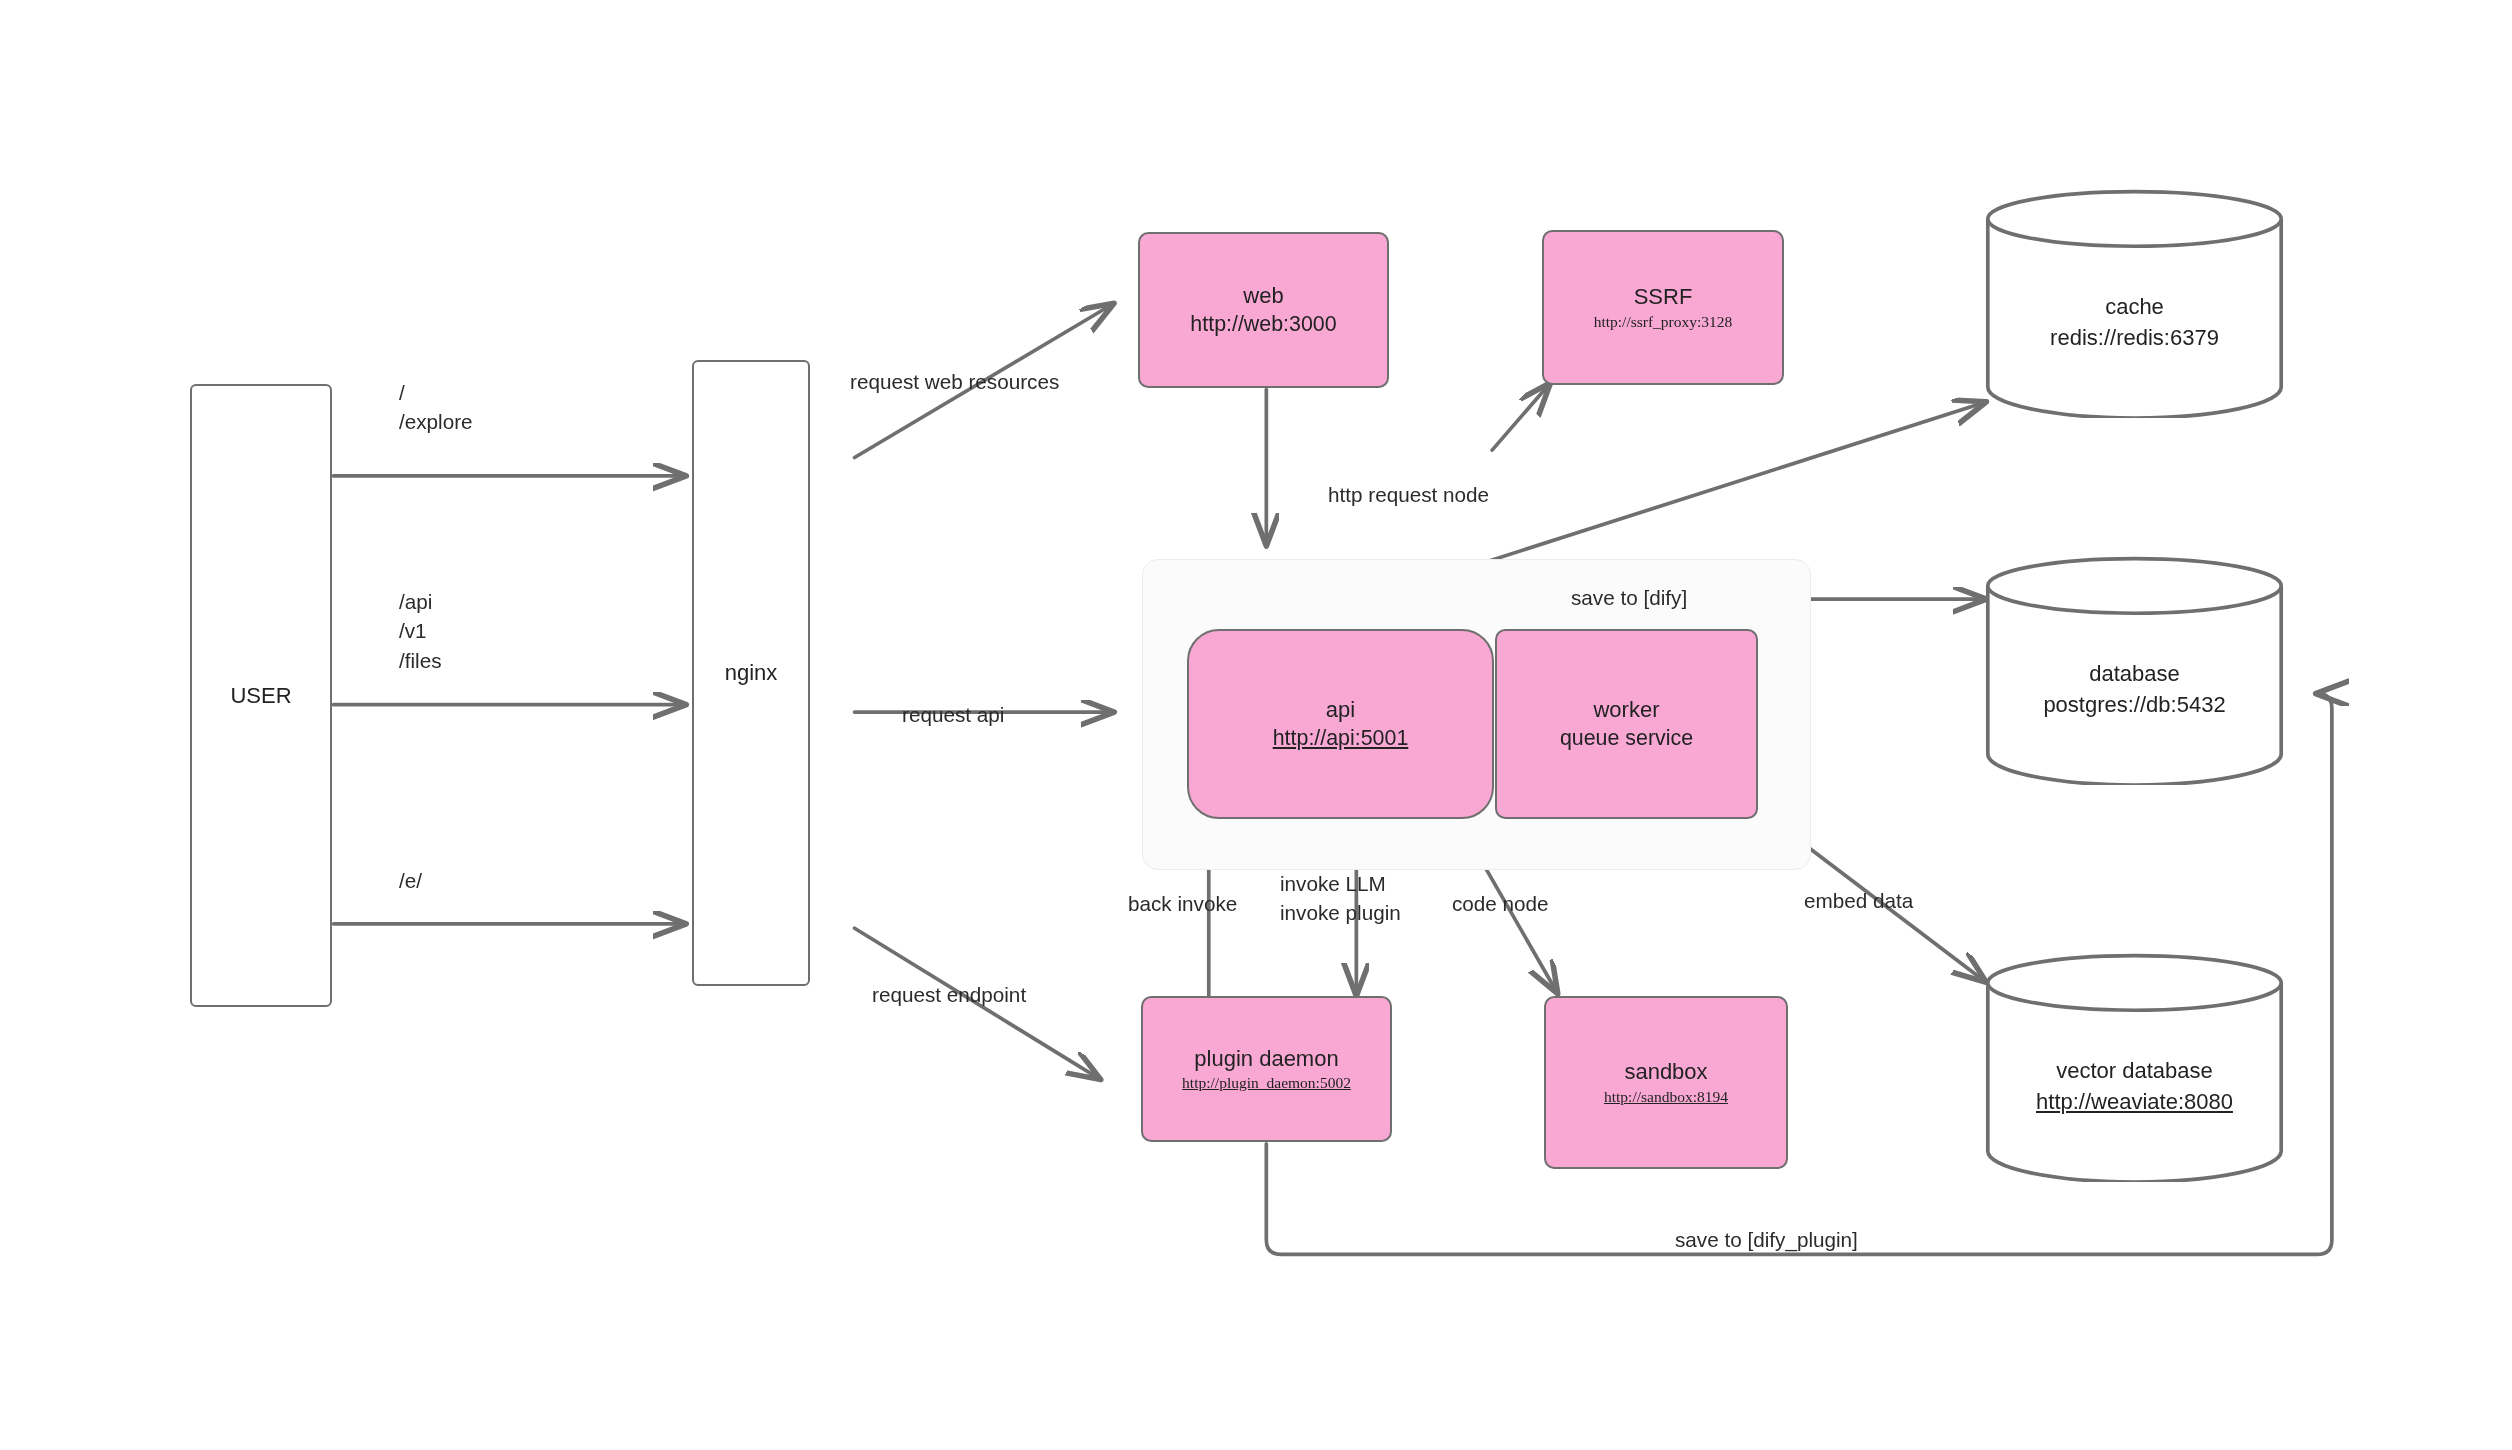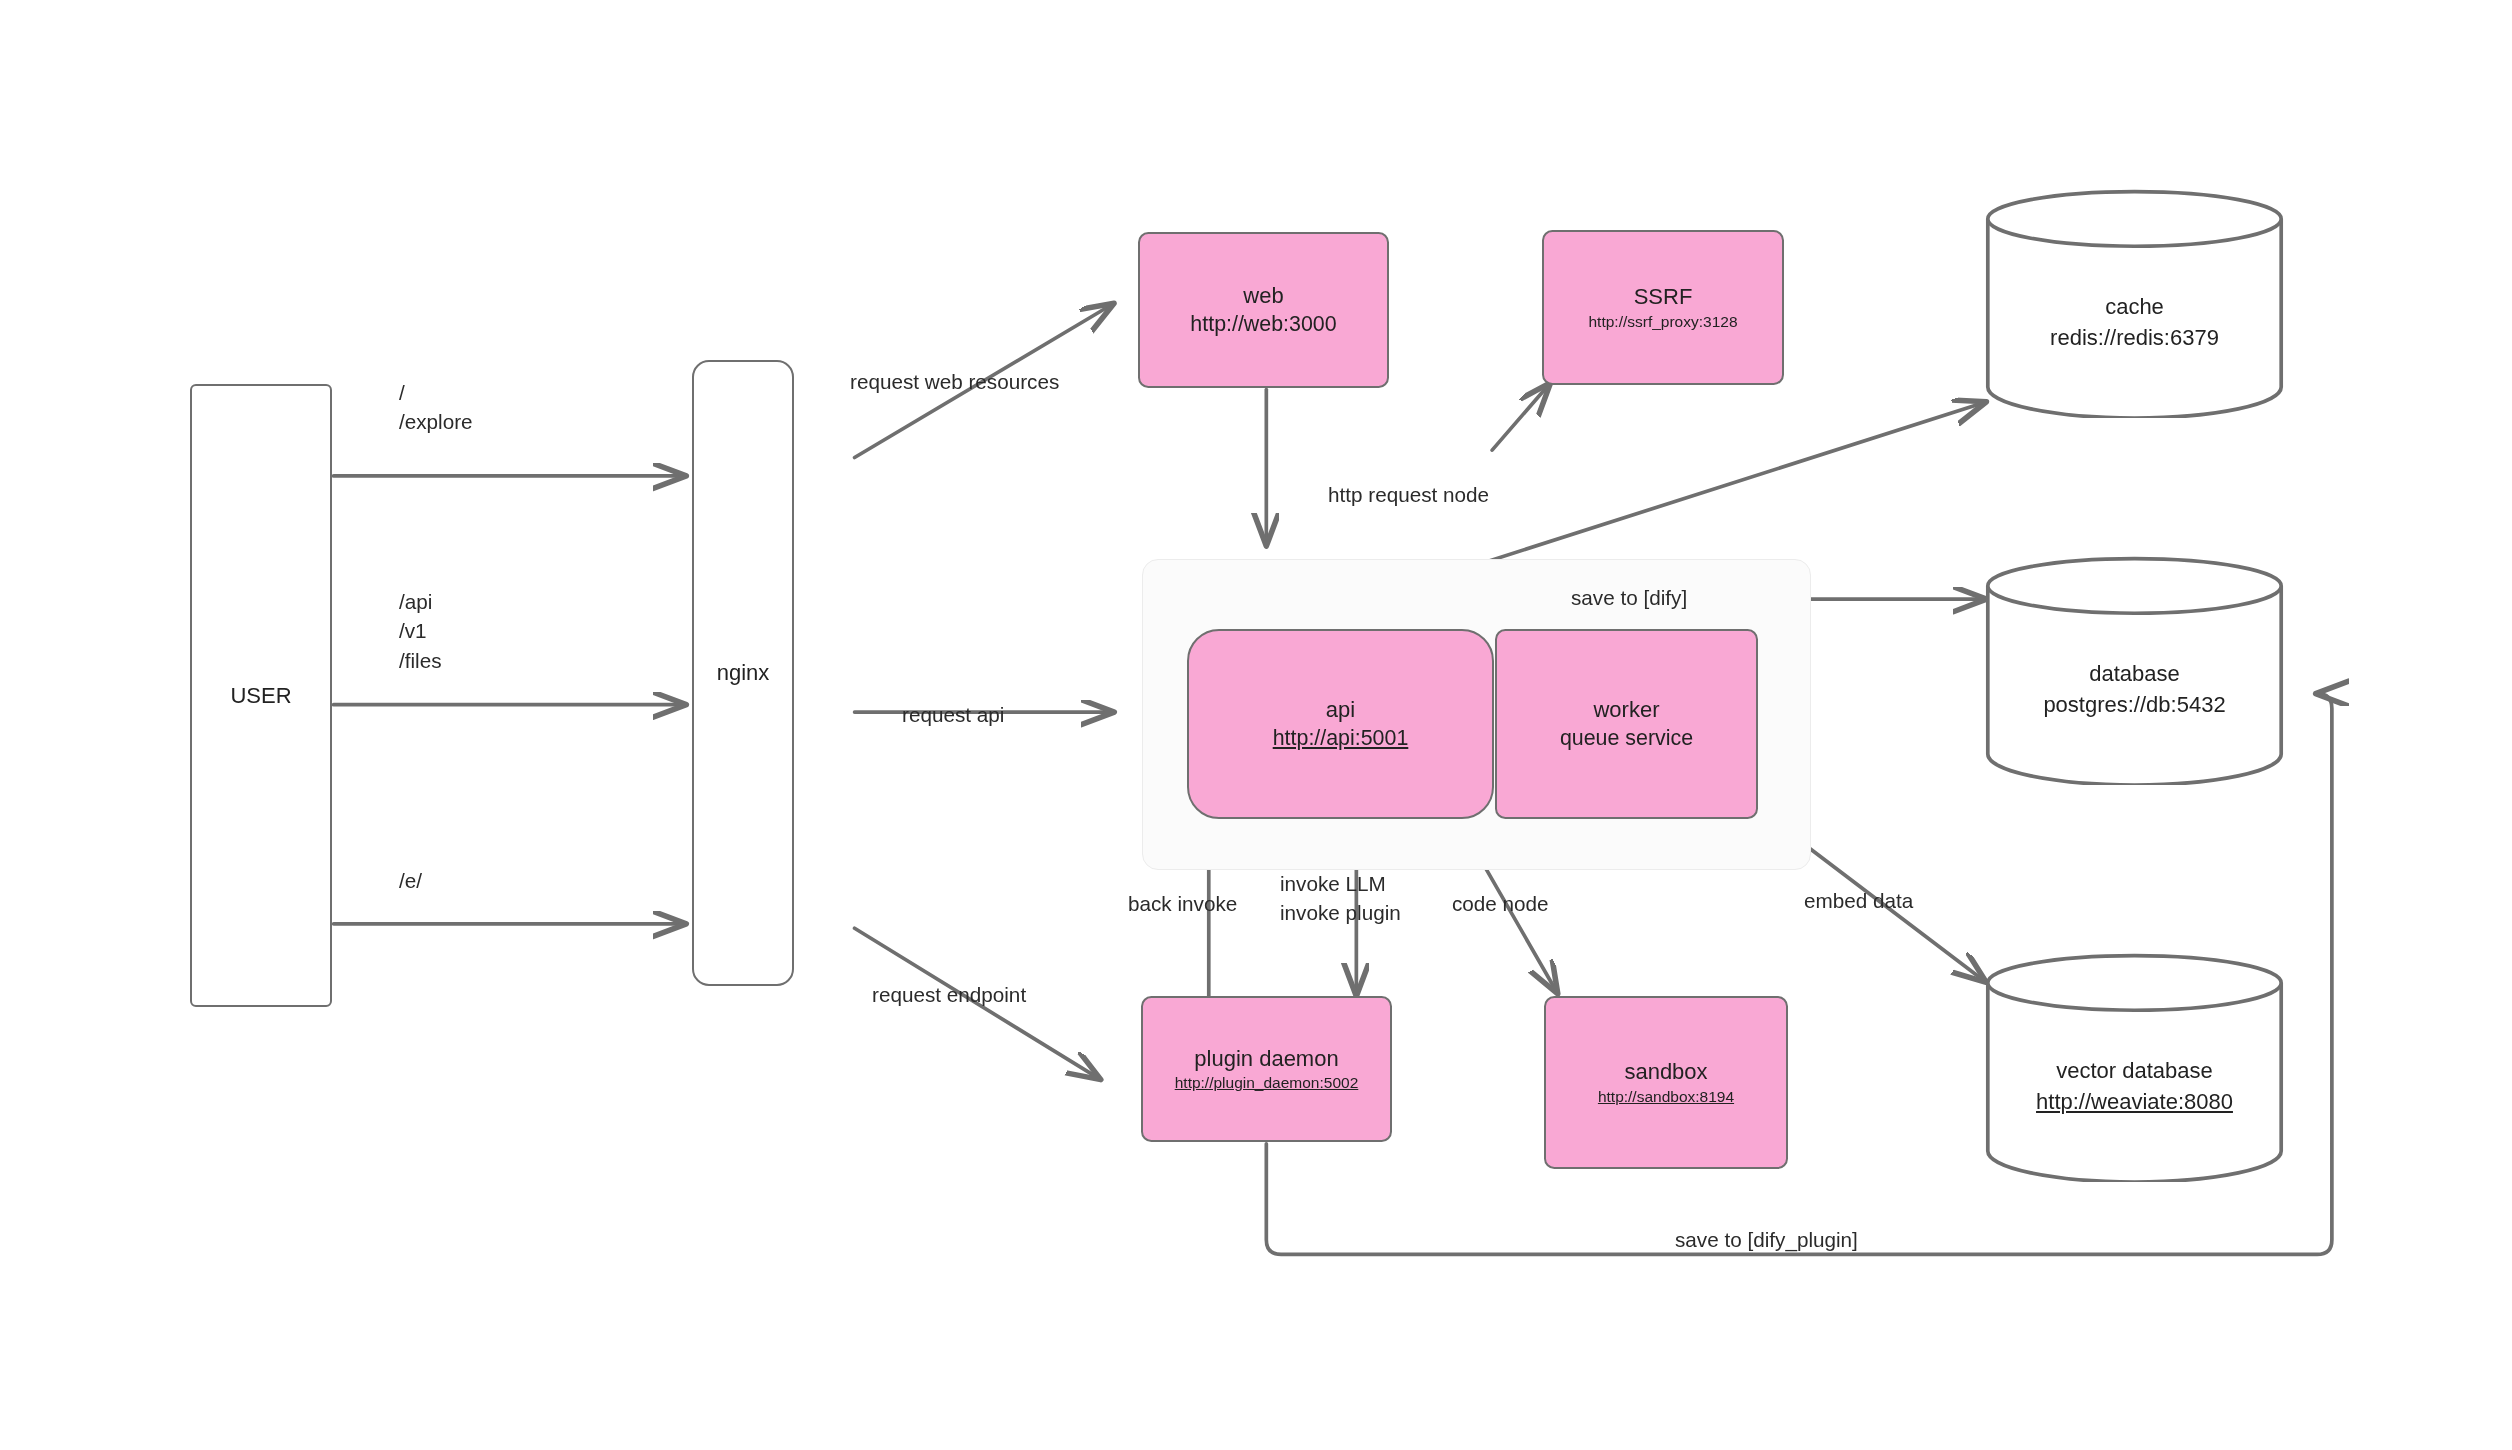--- a/index.html
+++ b/index.html
@@ -43,20 +43,21 @@
     line-height: 1.35;
     color: #222222;
   }
   .node .sub {
     font-size: 21.4px;
     line-height: 1.35;
     color: #222222;
   }
   .node .sub.small {
     font-size: 15.5px;
+    font-family: Liberation Serif, serif;
   }
   .node .sub.link {
     text-decoration: underline;
   }
   .vnode {
     position: absolute;
     box-sizing: border-box;
     border: 2.2px solid #6f6f6f;
     border-radius: 5.9px;
     background: #ffffff;
@@ -143,21 +144,21 @@
       <path d="M1716,1550 L1716,1680 Q1716,1700 1736,1700 L3140,1700 Q3160,1700 3160,1680 L3160,960 Q3160,940 3140,940" marker-end="url(#arrow)"></path>
     </g>
   </svg>
 
   <div class="group-box" style="left:1142px; top:559px; width:669px; height:311px;"></div>
 
   <div class="vnode" style="left:190px; top:384px; width:142px; height:623px;">
     <span class="title">USER</span>
   </div>
 
-  <div class="vnode" style="left:692px; top:360px; width:102px; height:626px;border-radius:17px;">
+  <div class="vnode" style="left:692px; top:360px; width:118px; height:626px;">
     <span class="title">nginx</span>
   </div>
 
   <div class="node" style="left:1138px; top:232px; width:251px; height:156px;">
     <span class="title">web</span>
     <span class="sub">http://web:3000</span>
   </div>
 
   <div class="node" style="left:1542px; top:230px; width:242px; height:155px;">
     <span class="title">SSRF</span>

